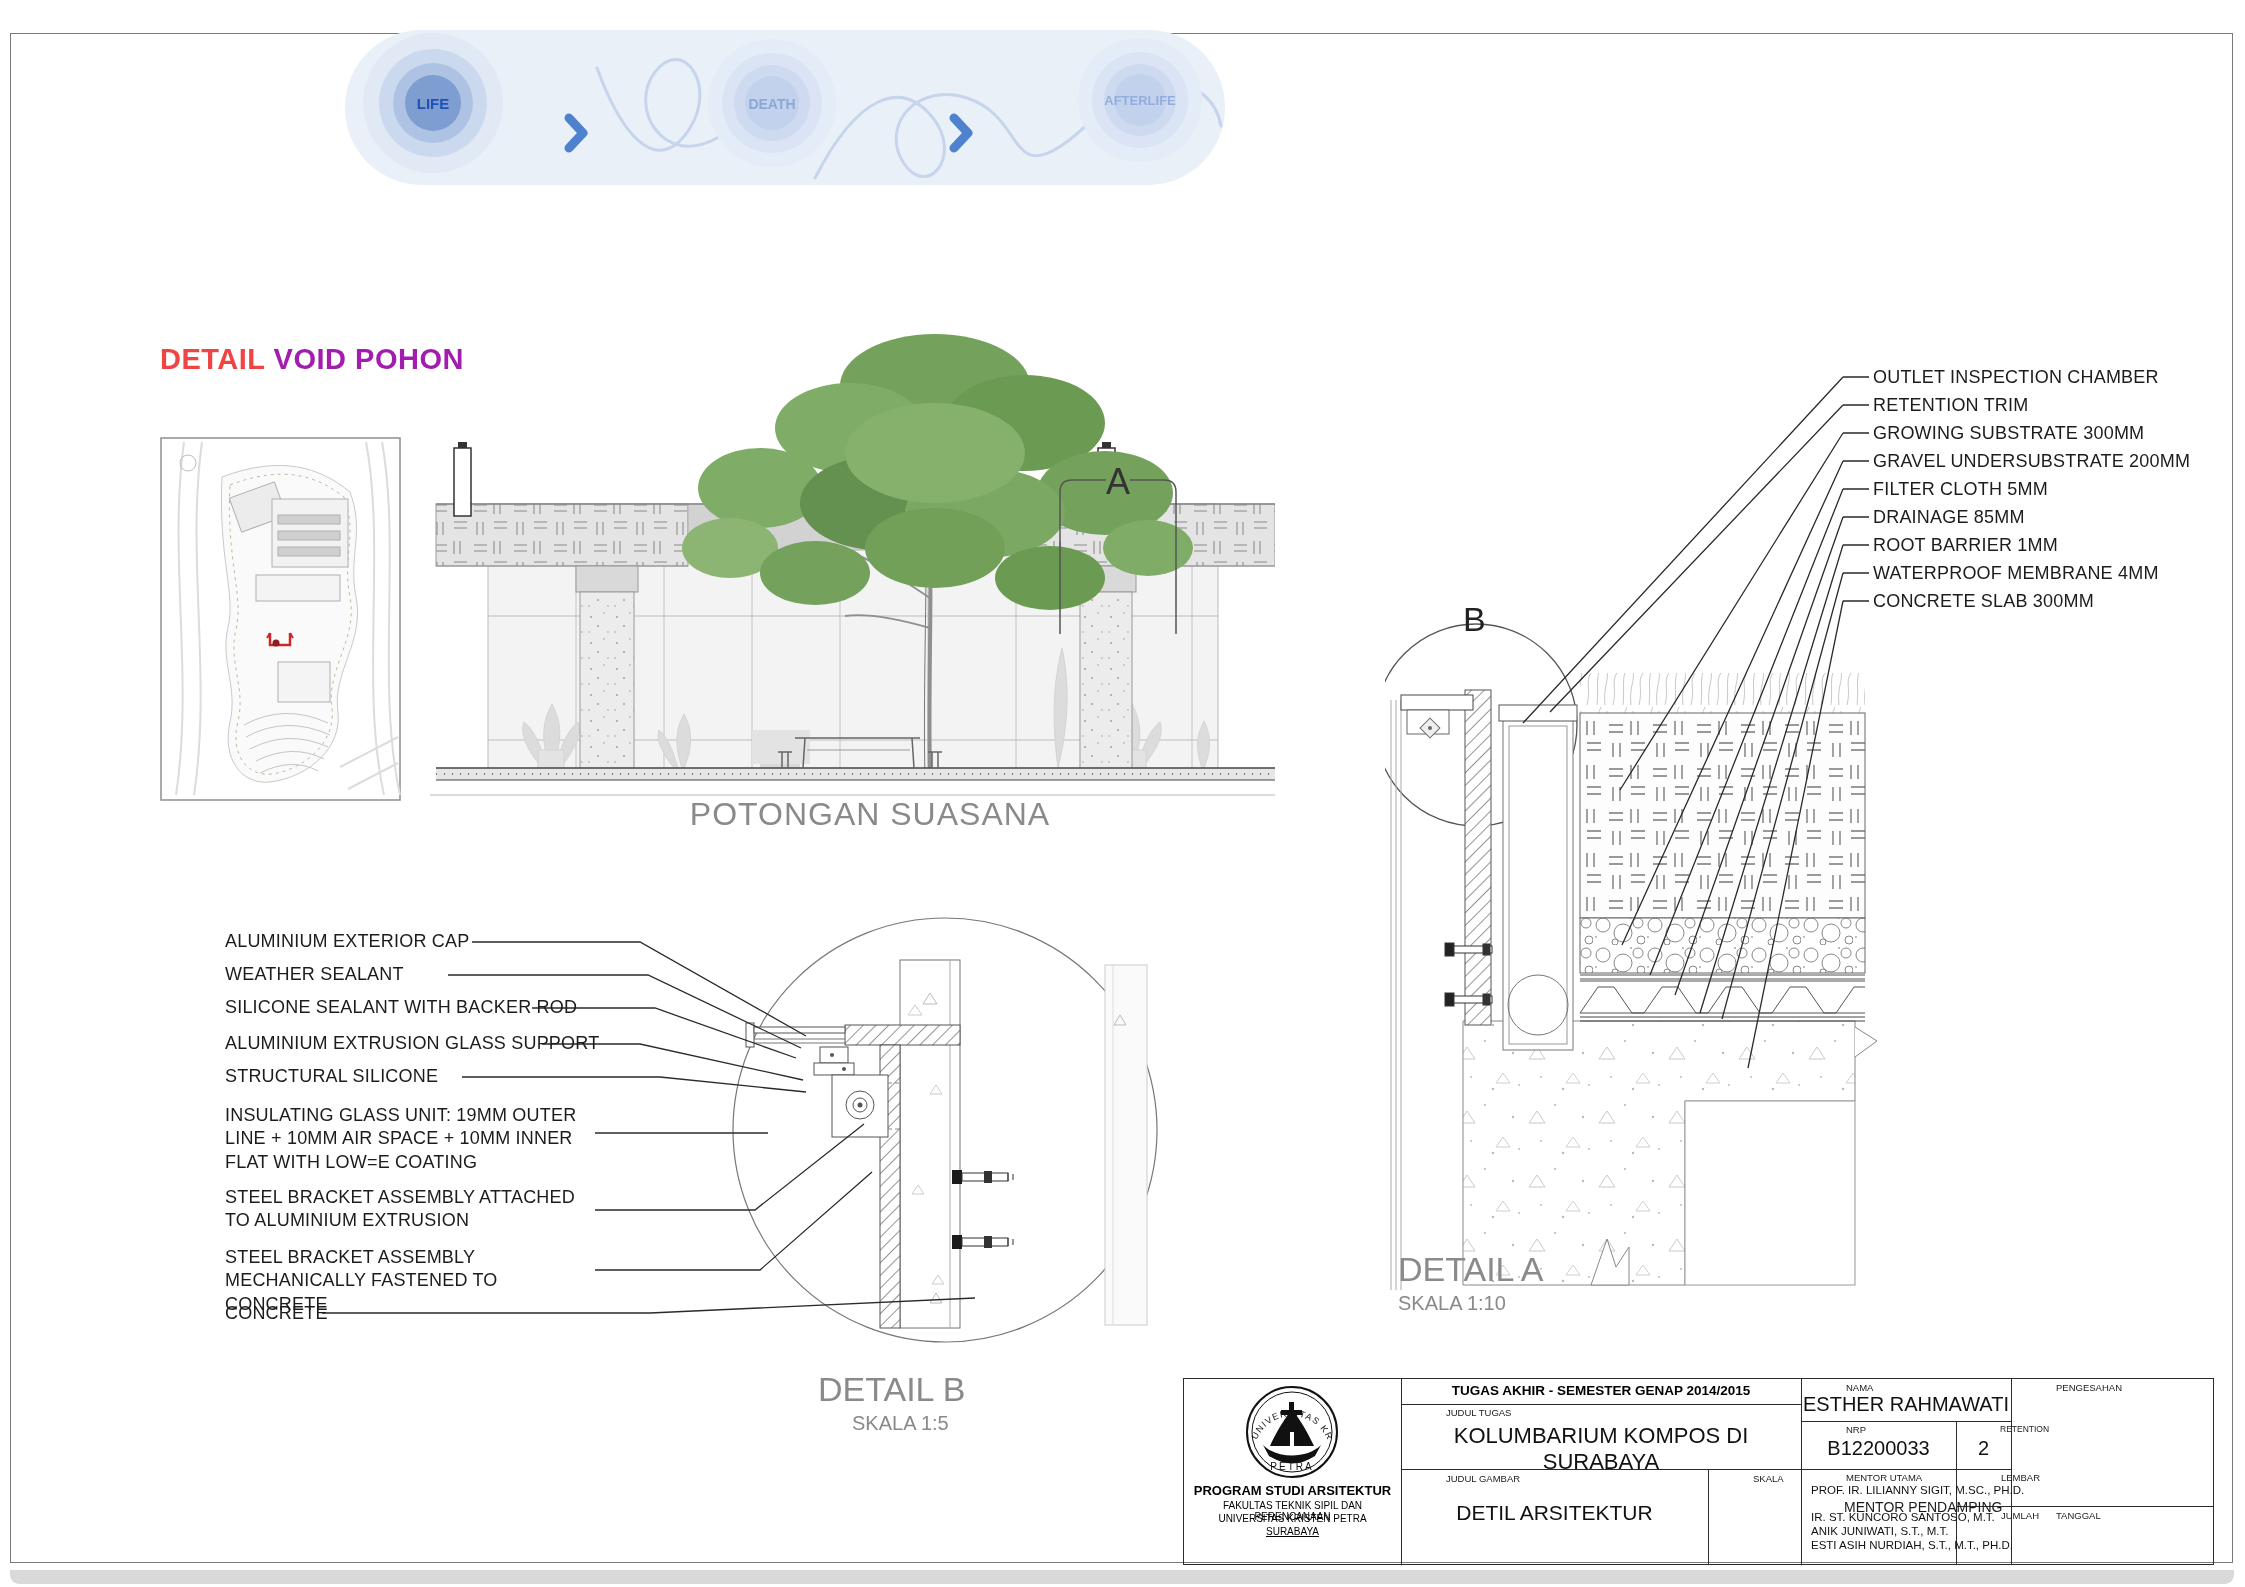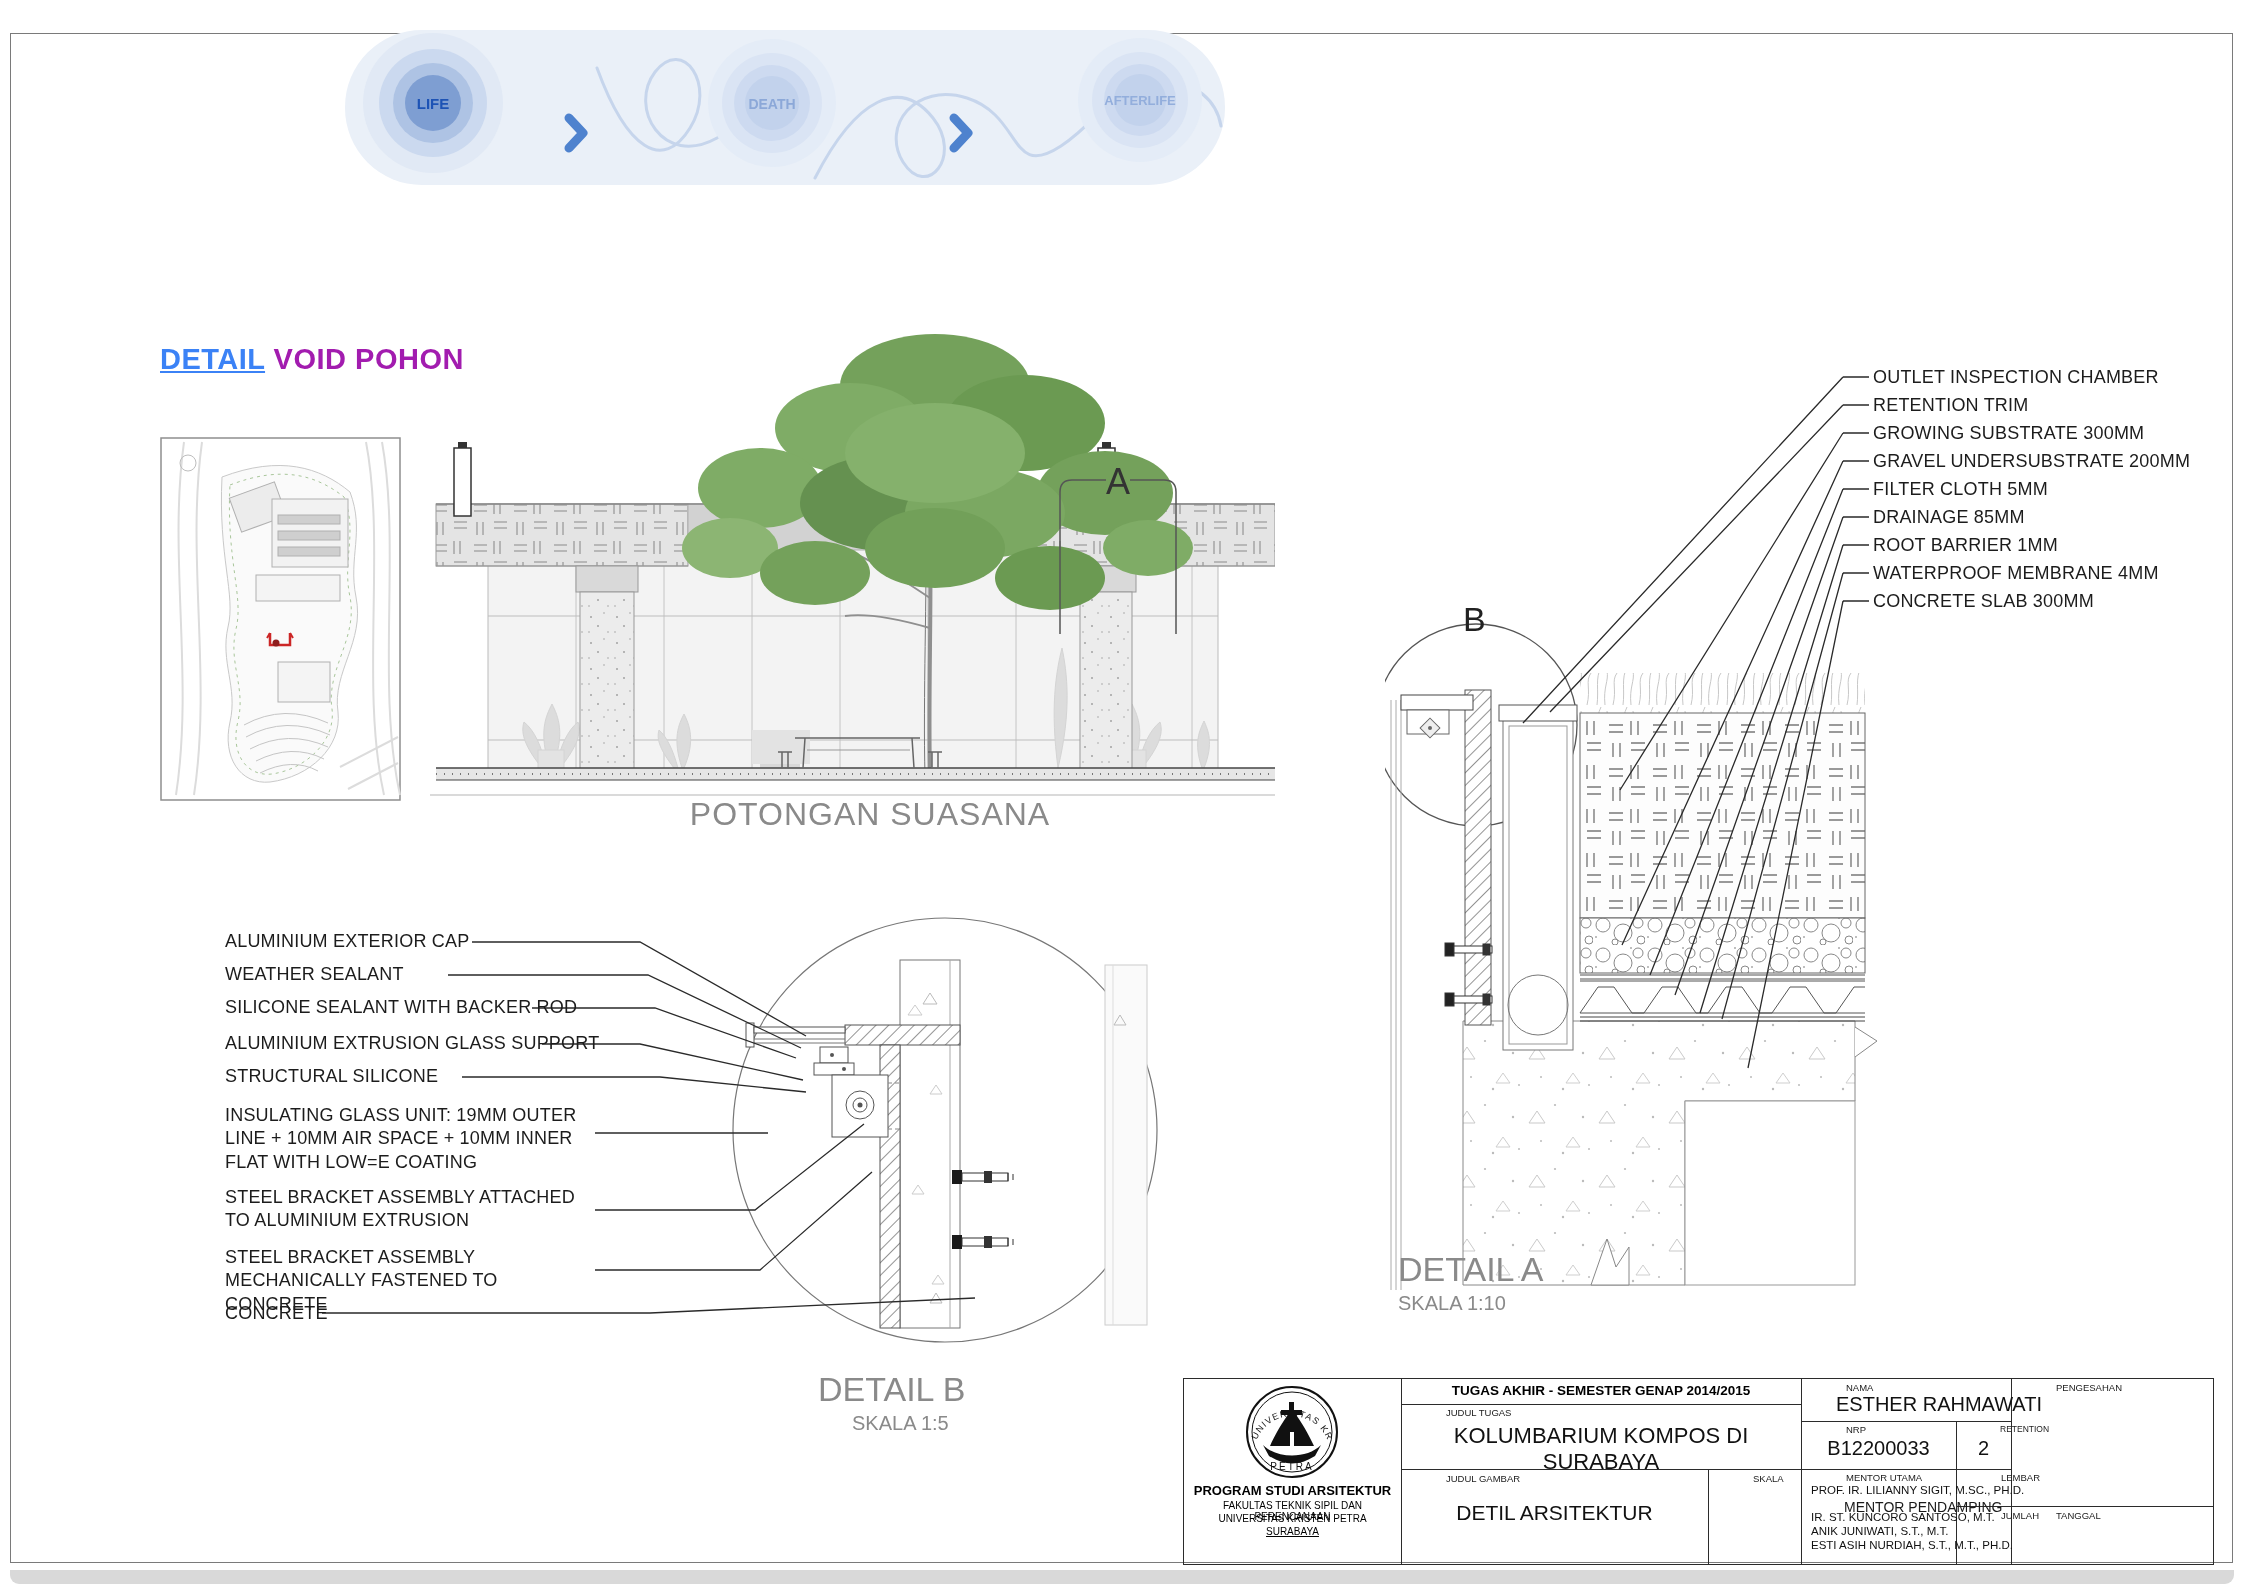--- a/index.html
+++ b/index.html
@@ -53,21 +53,21 @@
     <g>
       <circle cx="795" cy="70" r="62" fill="#E4ECF7"></circle>
       <circle cx="795" cy="70" r="48" fill="#DAE4F4"></circle>
       <circle cx="795" cy="70" r="36" fill="#CDDAF0"></circle>
       <circle cx="795" cy="70" r="26" fill="#C2D2EC"></circle>
       <text x="795" y="75" text-anchor="middle" font-size="13" font-weight="bold" fill="#93AEDC">AFTERLIFE</text>
     </g>
   </svg>
 
   <div class="abs heading" style="left:160px;top:343px;">
-    <span style="color:#3b82f6;text-decoration:underline;">DETAIL</span>
+    <span style="color:#ef4444;">DETAIL</span>
     <span style="color:#a21caf;">VOID POHON</span>
   </div>
 
   <svg class="abs" style="left:160px;top:437px;" width="241" height="364" viewBox="0 0 241 364">
     <rect x="1" y="1" width="239" height="362" fill="#ffffff" stroke="#8e8e8e" stroke-width="1.5"></rect>
     <g stroke="#dcdcdc" stroke-width="2" fill="none">
       <path d="M24,5 C8,120 34,240 16,358"></path>
         <path d="M42,5 C26,120 52,240 34,358"></path>
       <path d="M206,5 C226,110 200,250 224,358"></path>
         <path d="M222,5 C241,110 216,250 240,358"></path>
@@ -440,21 +440,21 @@
     <div class="abs ctr" style="left:0;top:147px;width:217px;font-size:10px;text-decoration:underline;">SURABAYA</div>
 
     <div class="abs ctr" style="left:217px;top:4px;width:400px;font-size:13.5px;font-weight:bold;">TUGAS AKHIR - SEMESTER GENAP 2014/2015</div>
     <div class="abs tbl" style="left:222px;top:28px;">JUDUL TUGAS</div>
     <div class="abs ctr tbv" style="left:217px;top:44px;width:400px;font-size:22px;">KOLUMBARIUM KOMPOS DI SURABAYA</div>
     <div class="abs tbl" style="left:222px;top:94px;">JUDUL GAMBAR</div>
     <div class="abs ctr tbv" style="left:217px;top:122px;width:307px;font-size:21px;">DETIL ARSITEKTUR</div>
     <div class="abs tbl" style="left:529px;top:94px;">SKALA</div>
 
     <div class="abs tbl" style="left:622px;top:3px;">NAMA</div>
-    <div class="abs ctr tbv" style="left:617px;top:14px;width:210px;font-size:20px;padding-left:33px;">ESTHER RAHMAWATI</div>
+    <div class="abs ctr tbv" style="left:617px;top:14px;width:210px;font-size:20px;">ESTHER RAHMAWATI</div>
     <div class="abs tbl" style="left:622px;top:45px;">NRP</div>
     <div class="abs ctr tbv" style="left:617px;top:58px;width:155px;font-size:20px;">B12200033</div>
     <div class="abs tbl" style="left:776px;top:45px;font-size:8.5px;">RETENTION</div>
     <div class="abs ctr tbv" style="left:772px;top:58px;width:55px;font-size:20px;">2</div>
     <div class="abs tbl" style="left:622px;top:93px;">MENTOR UTAMA</div>
     <div class="abs tbv" style="left:627px;top:105px;font-size:11.5px;">PROF. IR. LILIANNY SIGIT, M.SC., PH.D.</div>
     <div class="abs tbl" style="left:620px;top:120px;font-size:14px;">MENTOR PENDAMPING</div>
     <div class="abs tbv" style="left:627px;top:132px;font-size:11.5px;">IR. ST. KUNCORO SANTOSO, M.T.</div>
     <div class="abs tbv" style="left:627px;top:146px;font-size:11.5px;">ANIK JUNIWATI, S.T., M.T.</div>
     <div class="abs tbv" style="left:627px;top:160px;font-size:11.5px;">ESTI ASIH NURDIAH, S.T., M.T., PH.D.</div>

